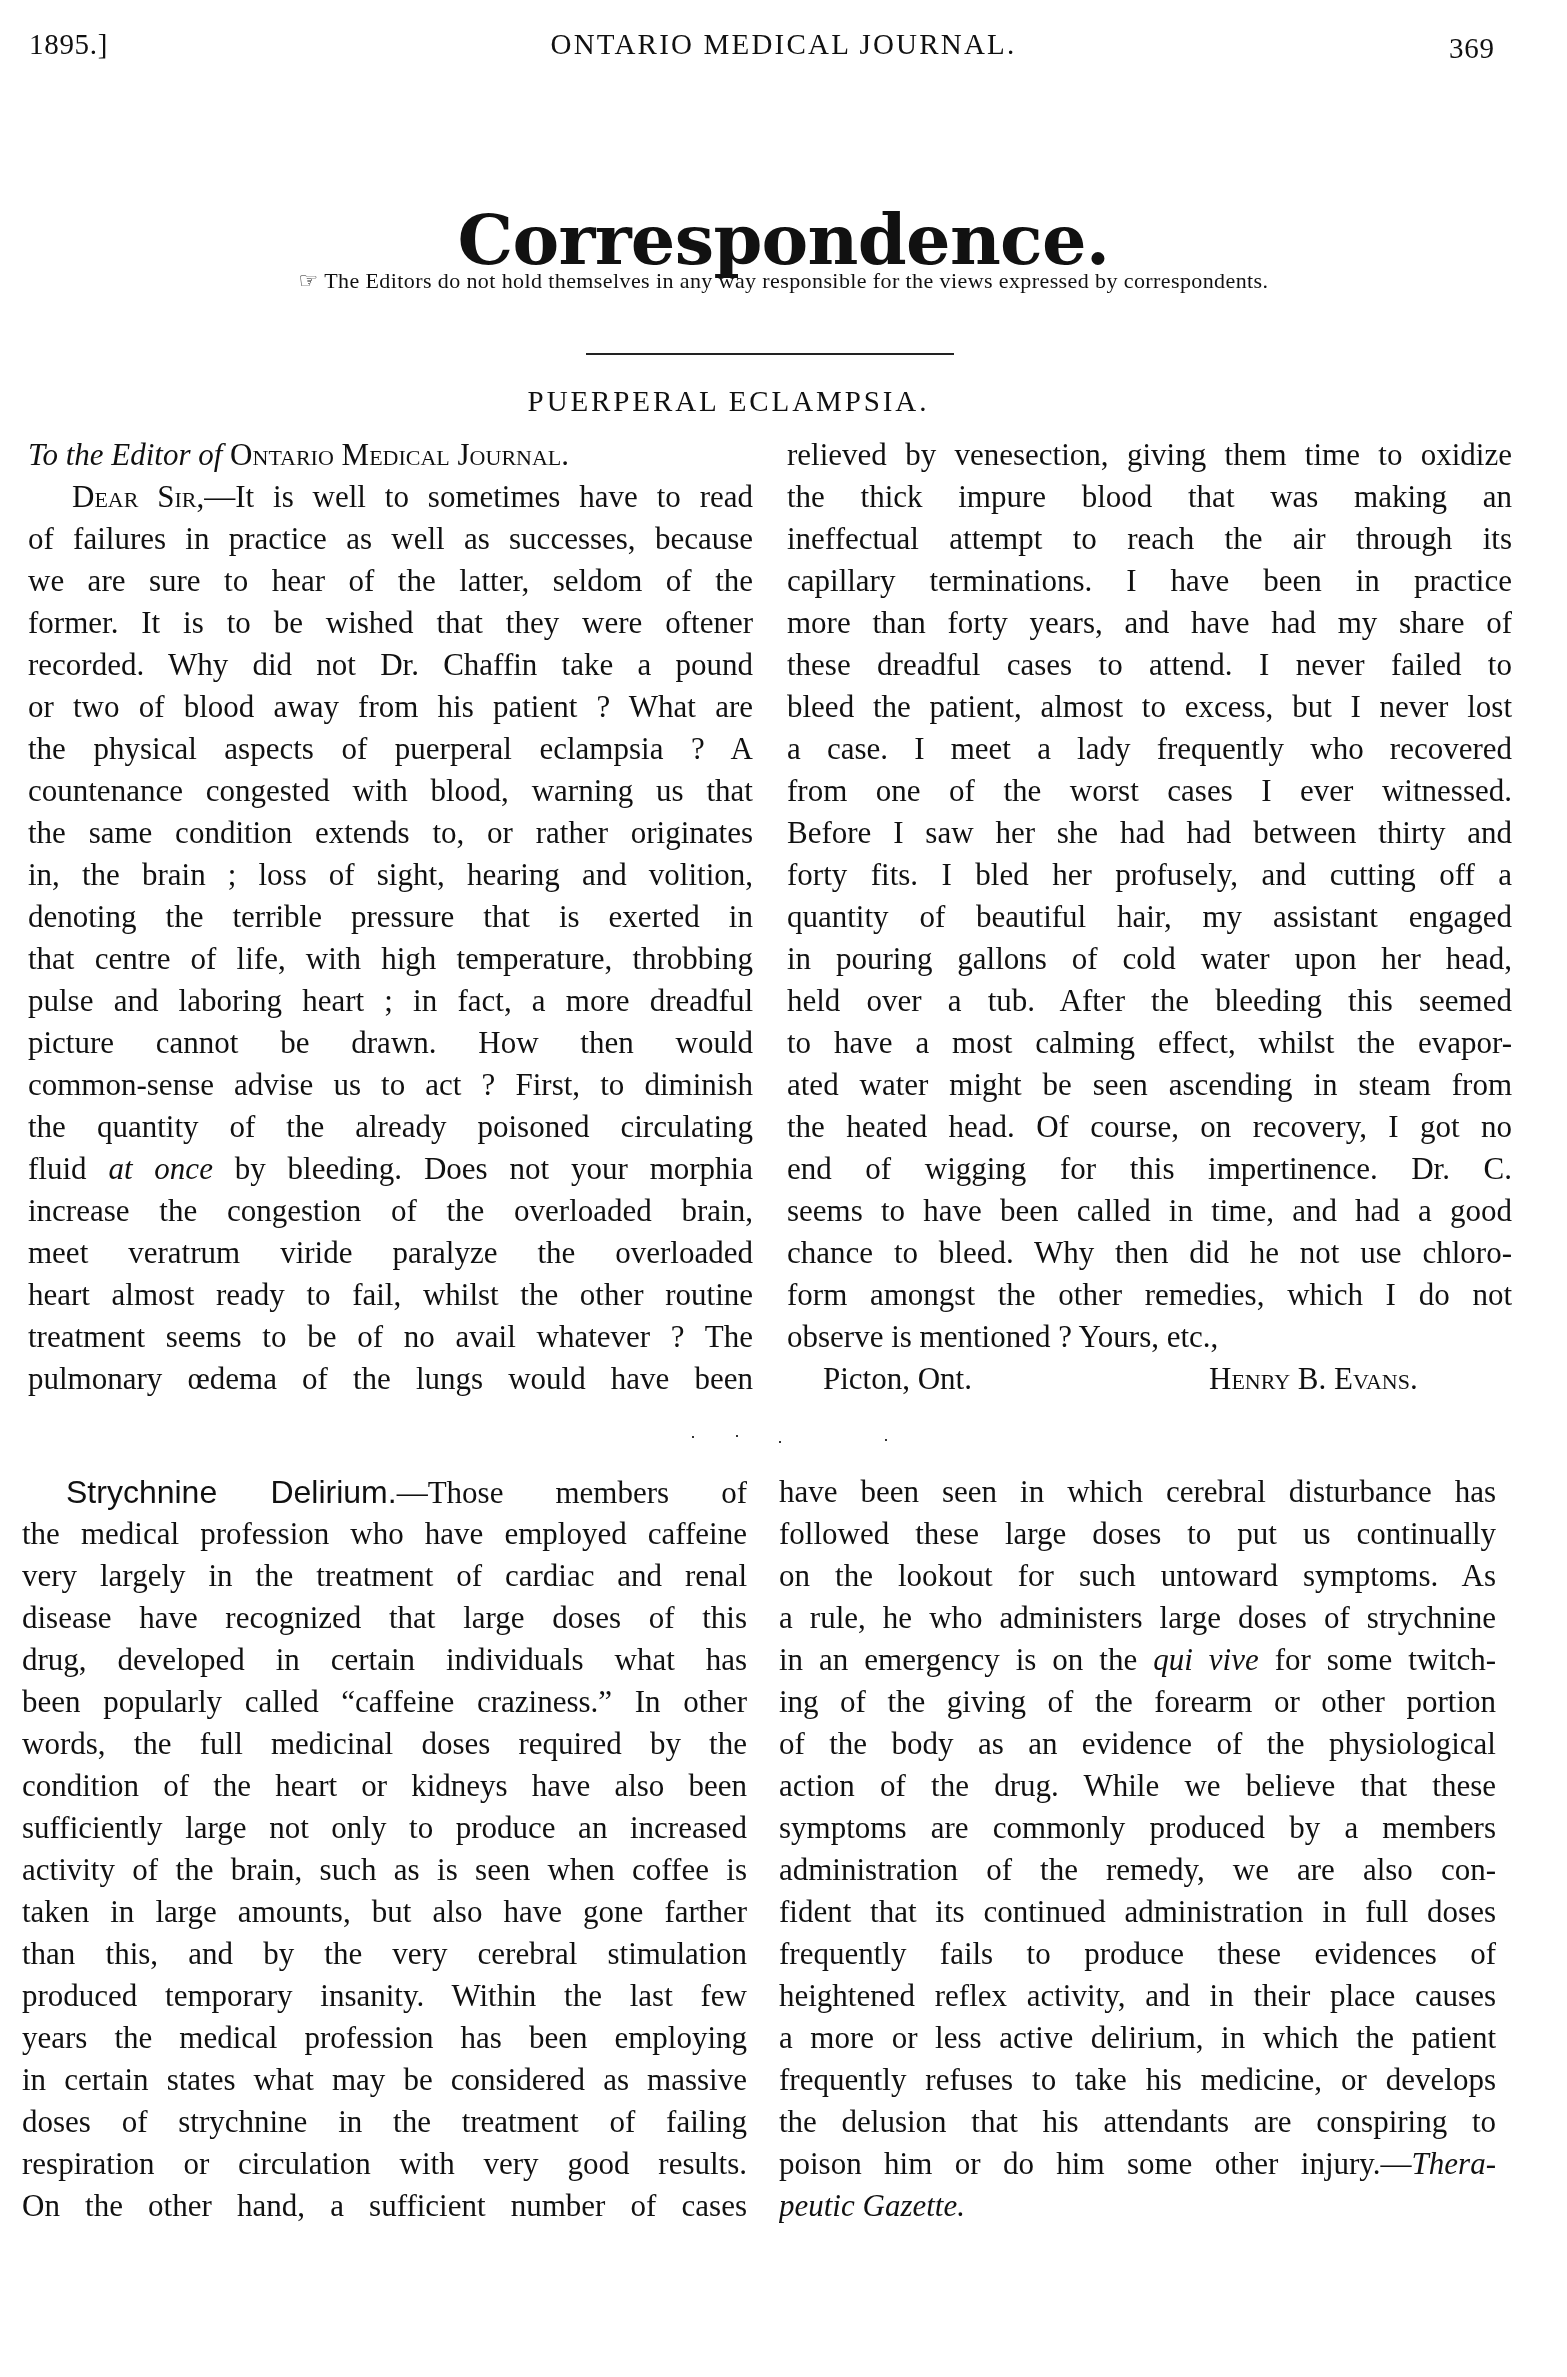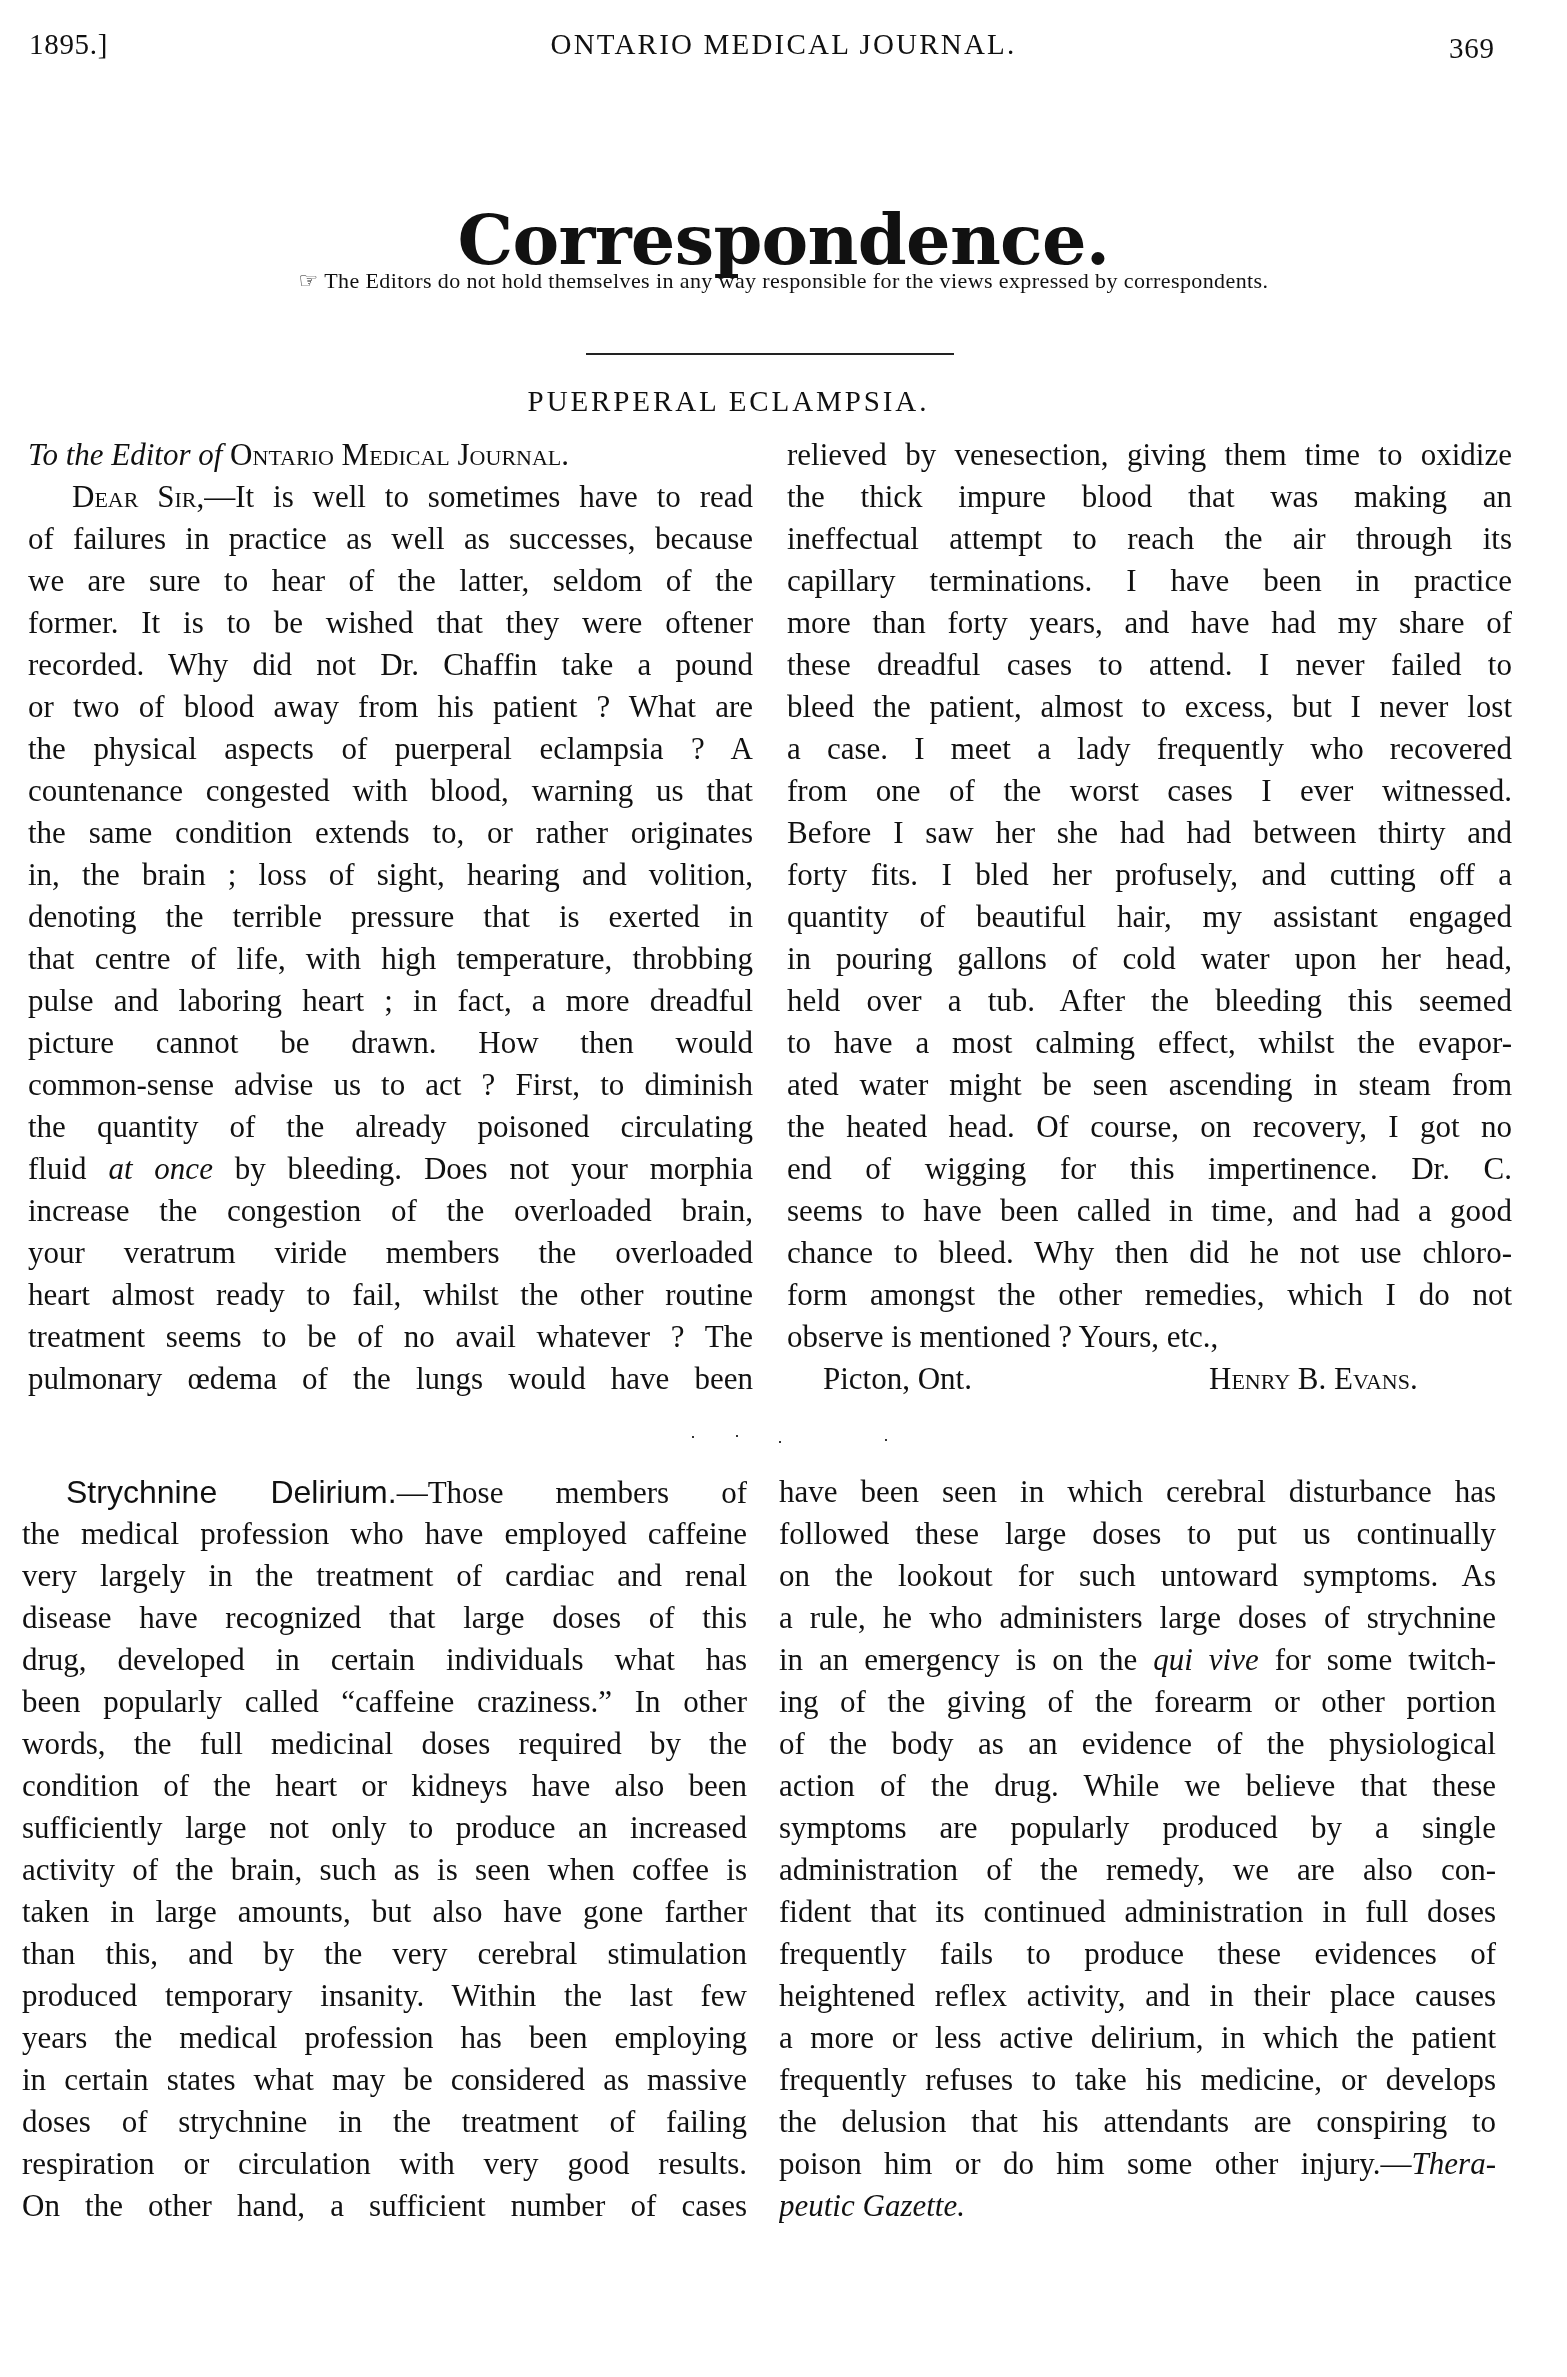--- a/index.html
+++ b/index.html
@@ -60,21 +60,21 @@
   <div class="line">denoting the terrible pressure that is exerted in</div>
   <div class="line">that centre of life, with high temperature, throbbing</div>
   <div class="line">pulse and laboring heart ; in fact, a more dreadful</div>
   <div class="line">picture cannot be drawn. How then would</div>
   <div class="line">common-sense advise us to act ? First, to diminish</div>
   <div class="line">the quantity of the already poisoned circulating</div>
   <div class="line">
     <span>fluid </span><span class="it">at once</span><span> by bleeding. Does not your morphia</span>
   </div>
   <div class="line">increase the congestion of the overloaded brain,</div>
-  <div class="line">your veratrum viride members the overloaded</div>
+  <div class="line">meet veratrum viride paralyze the overloaded</div>
   <div class="line">heart almost ready to fail, whilst the other routine</div>
   <div class="line">treatment seems to be of no avail whatever ? The</div>
   <div class="line">pulmonary œdema of the lungs would have been</div>
 </div>
 
 <div class="col" style="top: 434px; left: 787px; width: 725px;">
   <div class="line">relieved by venesection, giving them time to oxidize</div>
   <div class="line">the thick impure blood that was making an</div>
   <div class="line">ineffectual attempt to reach the air through its</div>
   <div class="line">capillary terminations. I have been in practice</div>
@@ -134,21 +134,21 @@
   <div class="line">have been seen in which cerebral disturbance has</div>
   <div class="line">followed these large doses to put us continually</div>
   <div class="line">on the lookout for such untoward symptoms. As</div>
   <div class="line">a rule, he who administers large doses of strychnine</div>
   <div class="line">
     <span>in an emergency is on the </span><span class="it">qui vive</span><span> for some twitch-</span>
   </div>
   <div class="line">ing of the giving of the forearm or other portion</div>
   <div class="line">of the body as an evidence of the physiological</div>
   <div class="line">action of the drug. While we believe that these</div>
-  <div class="line">symptoms are popularly produced by a single</div>
+  <div class="line">symptoms are commonly produced by a members</div>
   <div class="line">administration of the remedy, we are also con-</div>
   <div class="line">fident that its continued administration in full doses</div>
   <div class="line">frequently fails to produce these evidences of</div>
   <div class="line">heightened reflex activity, and in their place causes</div>
   <div class="line">a more or less active delirium, in which the patient</div>
   <div class="line">frequently refuses to take his medicine, or develops</div>
   <div class="line">the delusion that his attendants are conspiring to</div>
   <div class="line">
     <span>poison him or do him some other injury.—</span><span class="it">Thera-</span>
   </div>

